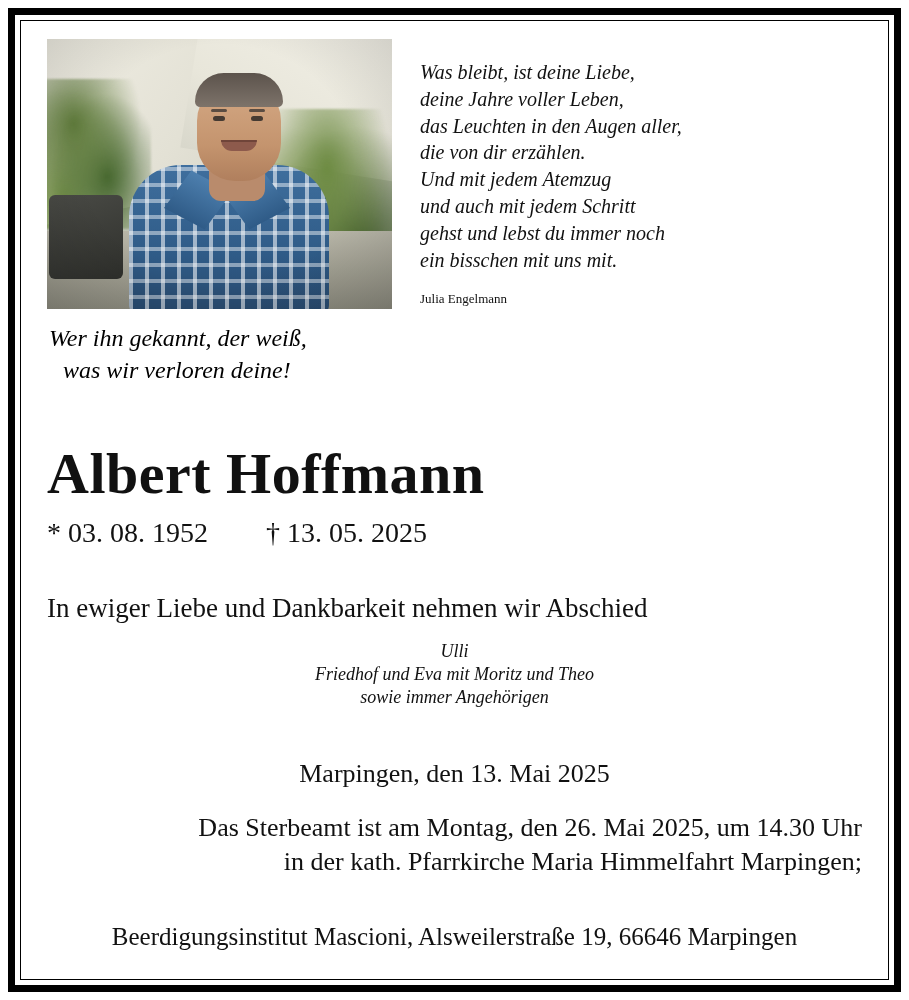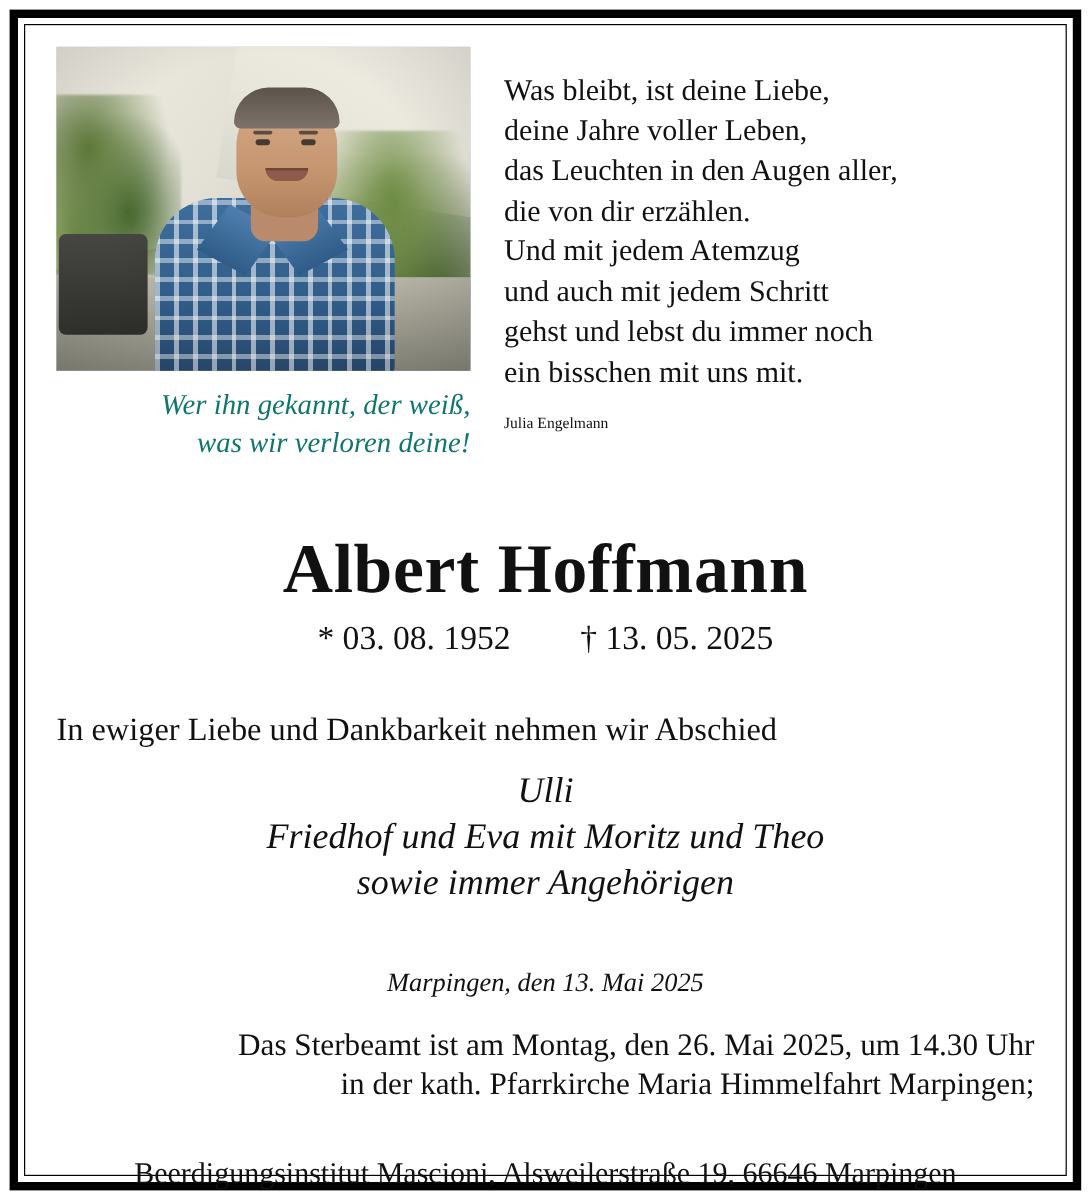--- a/index.html
+++ b/index.html
@@ -189,76 +189,74 @@
     position: absolute;
     inset: 0;
     background: radial-gradient(ellipse at 50% 45%, rgba(0,0,0,0) 55%, rgba(0,0,0,0.16) 100%);
   }
 
   .under-photo {
     margin-top: 14px;
     font-style: italic;
     font-size: 24px;
     line-height: 1.32;
-    color: #0f766e;
-    text-align: right;
+    color: #000000;
+    text-align: left;
     padding-left: 2px;
   }
   .under-photo .l2 { padding-left: 14px; }
 
   .poem-col {
     flex: 1 1 auto;
     padding-top: 20px;
   }
   .poem {
-    font-size: 25px;
+    font-style: italic;
+    font-size: 20px;
     line-height: 1.34;
     color: #111;
     white-space: pre-line;
   }
   .poem-author {
     margin-top: 18px;
     text-align: left;
     font-size: 13px;
     padding-right: 2px;
   }
 
   
   .name {
-    text-align: center;
     font-weight: bold;
     font-size: 58px;
     letter-spacing: 0.5px;
     margin-top: 54px;
   }
   .dates {
-    text-align: center;
     font-size: 28px;
     margin-top: 10px;
   }
   .dates .gap { display: inline-block; width: 44px; }
 
   
   .message {
     font-size: 27px;
     margin-top: 44px;
   }
   .family {
     text-align: center;
     font-style: italic;
-    font-size: 30px;
+    font-size: 18px;
     line-height: 1.28;
     margin-top: 16px;
   }
 
   .place-date {
     text-align: center;
-    font-size: 22px;
+    font-size: 26px;
     margin-top: 50px;
-    font-style: italic;
   }
 
   .service {
     text-align: right;
     font-size: 26px;
     line-height: 1.3;
     margin-top: 22px;
   }
 
   .funeral-home {

